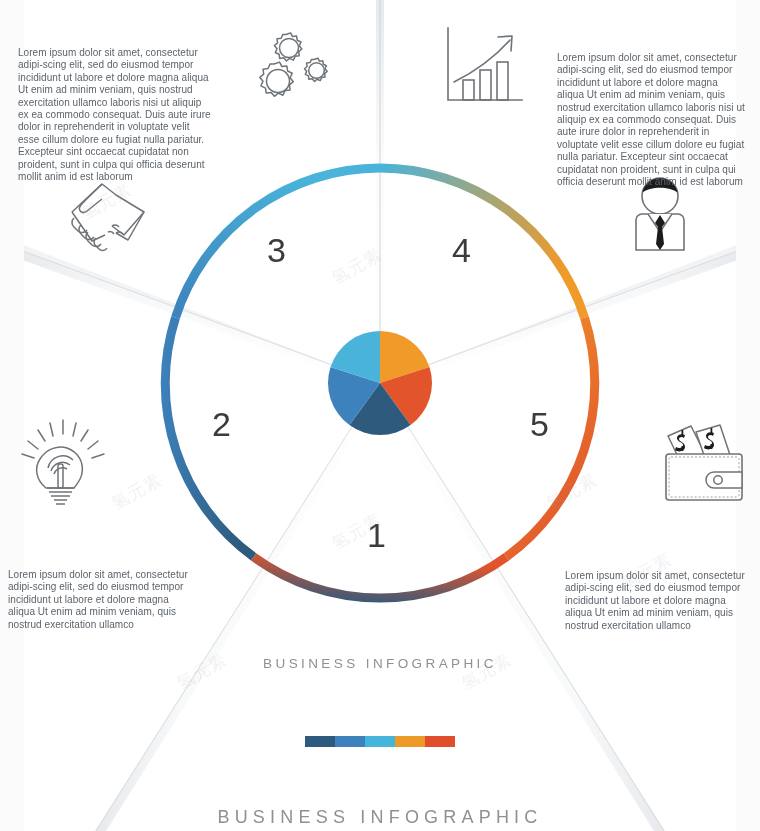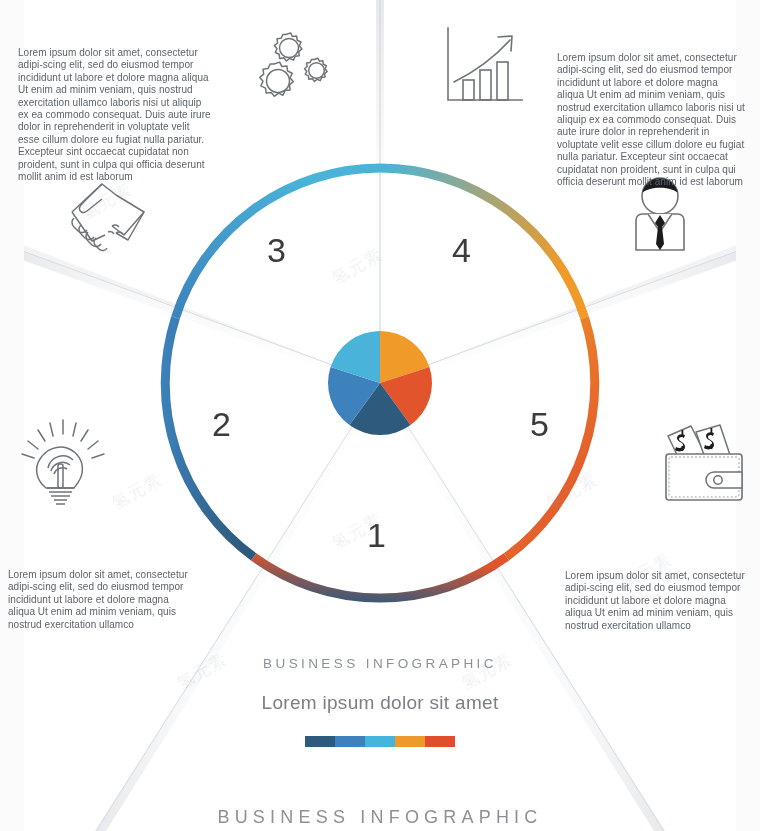--- a/index.html
+++ b/index.html
@@ -308,21 +308,20 @@
     <path d="M56 54 h28 v16 h-28 a8 8 0 0 1 0 -16 z" fill="#ffffff" stroke="#6f7479" stroke-width="1.5"></path>
     <circle cx="60" cy="62" r="4.2" fill="#ffffff" stroke="#6f7479" stroke-width="1.5"></circle>
   </svg>
 
   <div class="txt txt-tl">Lorem ipsum dolor sit amet, consectetur adipi-scing elit, sed do eiusmod tempor incididunt ut labore et dolore magna aliqua Ut enim ad minim veniam, quis nostrud exercitation ullamco laboris nisi ut aliquip ex ea commodo consequat. Duis aute irure dolor in reprehenderit in voluptate velit esse cillum dolore eu fugiat nulla pariatur. Excepteur sint occaecat cupidatat non proident, sunt in culpa qui officia deserunt mollit anim id est laborum</div>
   <div class="txt txt-tr">Lorem ipsum dolor sit amet, consectetur adipi-scing elit, sed do eiusmod tempor incididunt ut labore et dolore magna aliqua Ut enim ad minim veniam, quis nostrud exercitation ullamco laboris nisi ut aliquip ex ea commodo consequat. Duis aute irure dolor in reprehenderit in voluptate velit esse cillum dolore eu fugiat nulla pariatur. Excepteur sint occaecat cupidatat non proident, sunt in culpa qui officia deserunt mollit anim id est laborum</div>
   <div class="txt txt-bl">Lorem ipsum dolor sit amet, consectetur adipi-scing elit, sed do eiusmod tempor incididunt ut labore et dolore magna aliqua Ut enim ad minim veniam, quis nostrud exercitation ullamco</div>
   <div class="txt txt-br">Lorem ipsum dolor sit amet, consectetur adipi-scing elit, sed do eiusmod tempor incididunt ut labore et dolore magna aliqua Ut enim ad minim veniam, quis nostrud exercitation ullamco</div>
 
   <div class="foot foot-title">BUSINESS INFOGRAPHIC</div>
-  <div class="foot foot-sub">Lorem ipsum dolor sit amet</div>
 
   <div class="legend" id="legend-bar">
       <i style="background: rgb(46, 90, 125);"></i>
       <i style="background: rgb(61, 130, 188);"></i>
       <i style="background: rgb(69, 181, 219);"></i>
       <i style="background: rgb(238, 154, 42);"></i>
       <i style="background: rgb(224, 78, 44);"></i>
     </div>
 
   <div class="foot bottom-title">BUSINESS INFOGRAPHIC</div>

